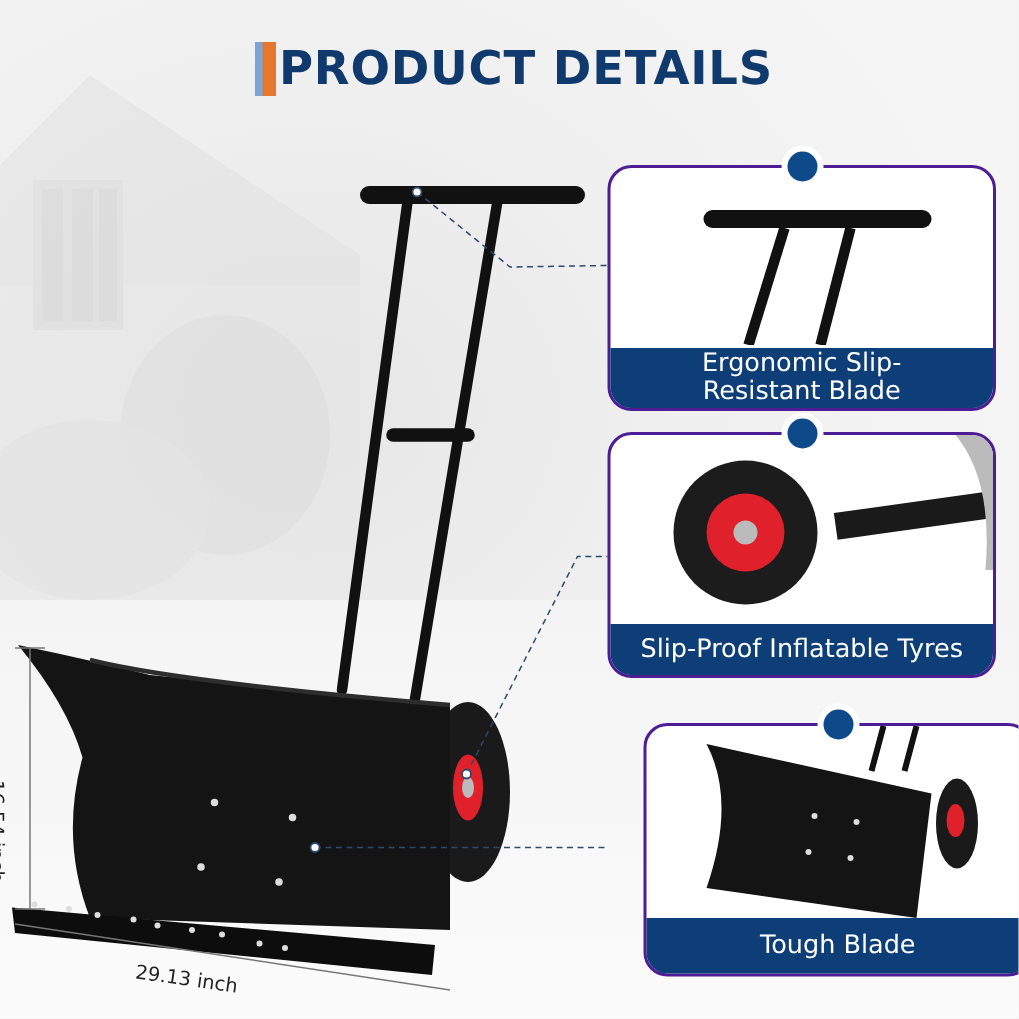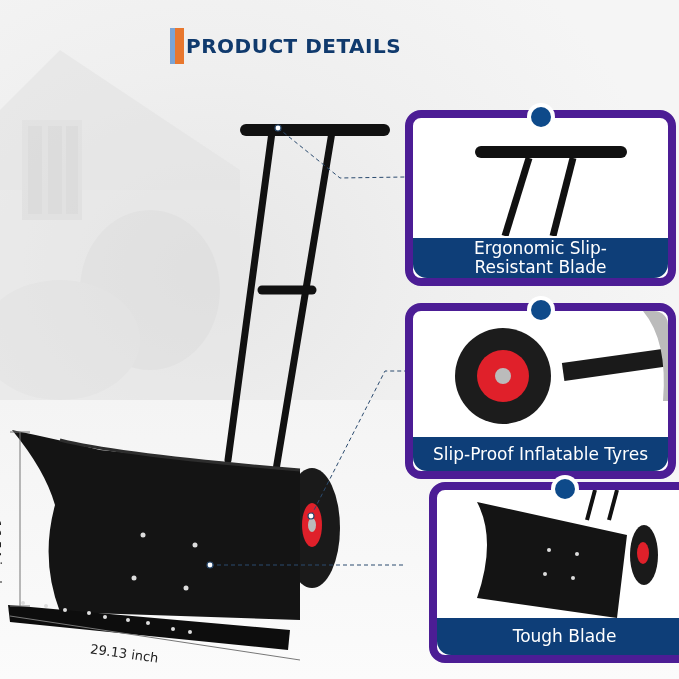--- a/index.html
+++ b/index.html
@@ -10,33 +10,33 @@
           radial-gradient(ellipse at 30% 40%, #e6e6e6 0%, #efefef 35%, #f5f5f5 70%),
           #f2f2f2; }
   .house { position:absolute; left:0; top:40px; width:260px; height:360px; opacity:.55; }
   .snow-ground { position:absolute; left:0; top:400px; width:679px; height:279px;
                  background:linear-gradient(#f4f4f4,#fbfbfb); }
 
   .title-wrap { position:absolute; left:170px; top:26px; height:40px; display:flex; align-items:center; }
   .title-bar { width:14px; height:36px; position:relative; margin-right:2px; }
   .title-bar .b1 { position:absolute; left:0; top:0; width:6px; height:36px; background:#7aa4d6; }
   .title-bar .b2 { position:absolute; left:5px; top:0; width:9px; height:36px; background:#e8772e; }
-  .title { font-family:"DejaVu Sans", sans-serif; font-weight:bold; font-size:20px;
+  .title { font-family:"DejaVu Sans", sans-serif; font-weight:bold; font-size:31px;
            color:#103a6d; letter-spacing:0.5px; }
 
-  .card { position:absolute; left:405px; width:255px; border:8px solid #4c1d95;
+  .card { position:absolute; left:405px; width:255px; border:2px solid #4c1d95;
           border-radius:16px; background:#fff; overflow:visible; }
   .card .img { position:absolute; left:0; top:0; right:0; border-radius:14px 14px 0 0; overflow:hidden; }
   .card .label { position:absolute; left:0; right:0; bottom:0; background:#0e3e78;
                  color:#fff; text-align:center; font-size:17px; line-height:19px;
                  border-radius:0 0 14px 14px; display:flex; align-items:center; justify-content:center; }
   .card .dot { position:absolute; left:50%; top:-11px; width:20px; height:20px; margin-left:-10px;
                background:#0e4a8a; border-radius:50%; box-shadow:0 0 0 4px #fff; }
   #card1 { top:110px; height:160px; }
-  #card2 { top:303px; height:160px; }
+  #card2 { top:288px; height:160px; }
   #card3 { top:482px; height:165px;margin-left:24px; }
 
   .dim-v-text { position:absolute; left:4px; top:520px; transform:rotate(90deg); transform-origin:left top;
                 font-size:13px; color:#222; white-space:nowrap; }
   .dim-h-text { position:absolute; left:90px; top:646px; transform:rotate(8deg);
                 font-size:13px; color:#222; white-space:nowrap; }
 </style>
 </head>
 <body>
 

